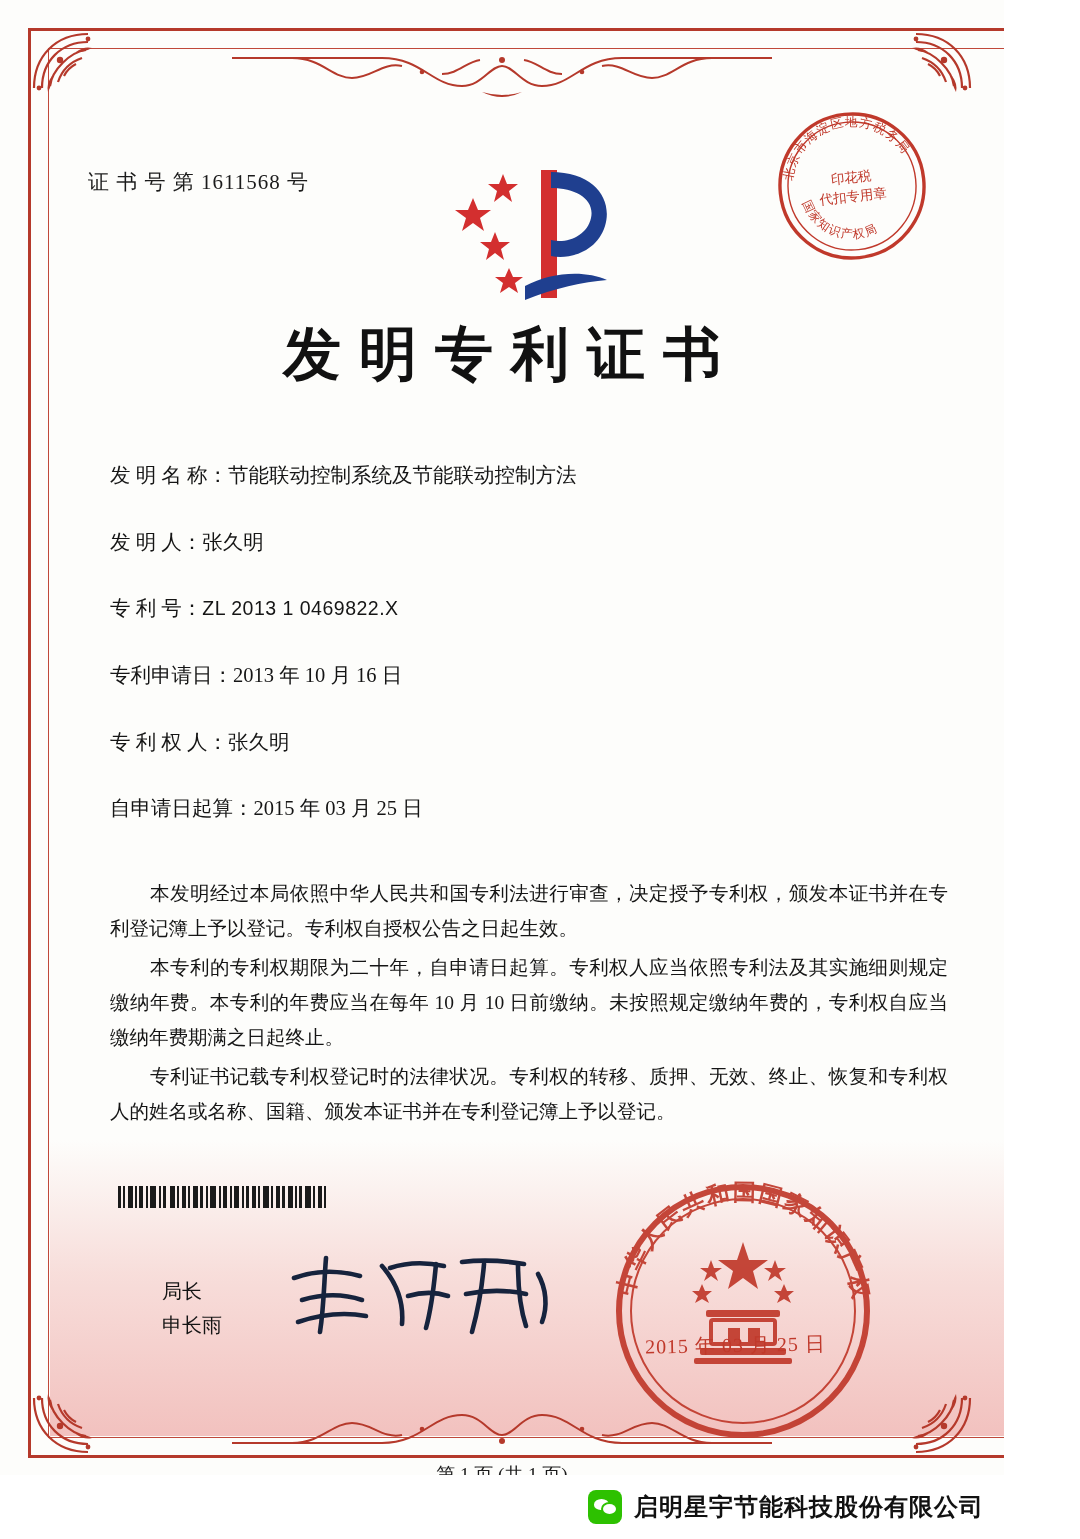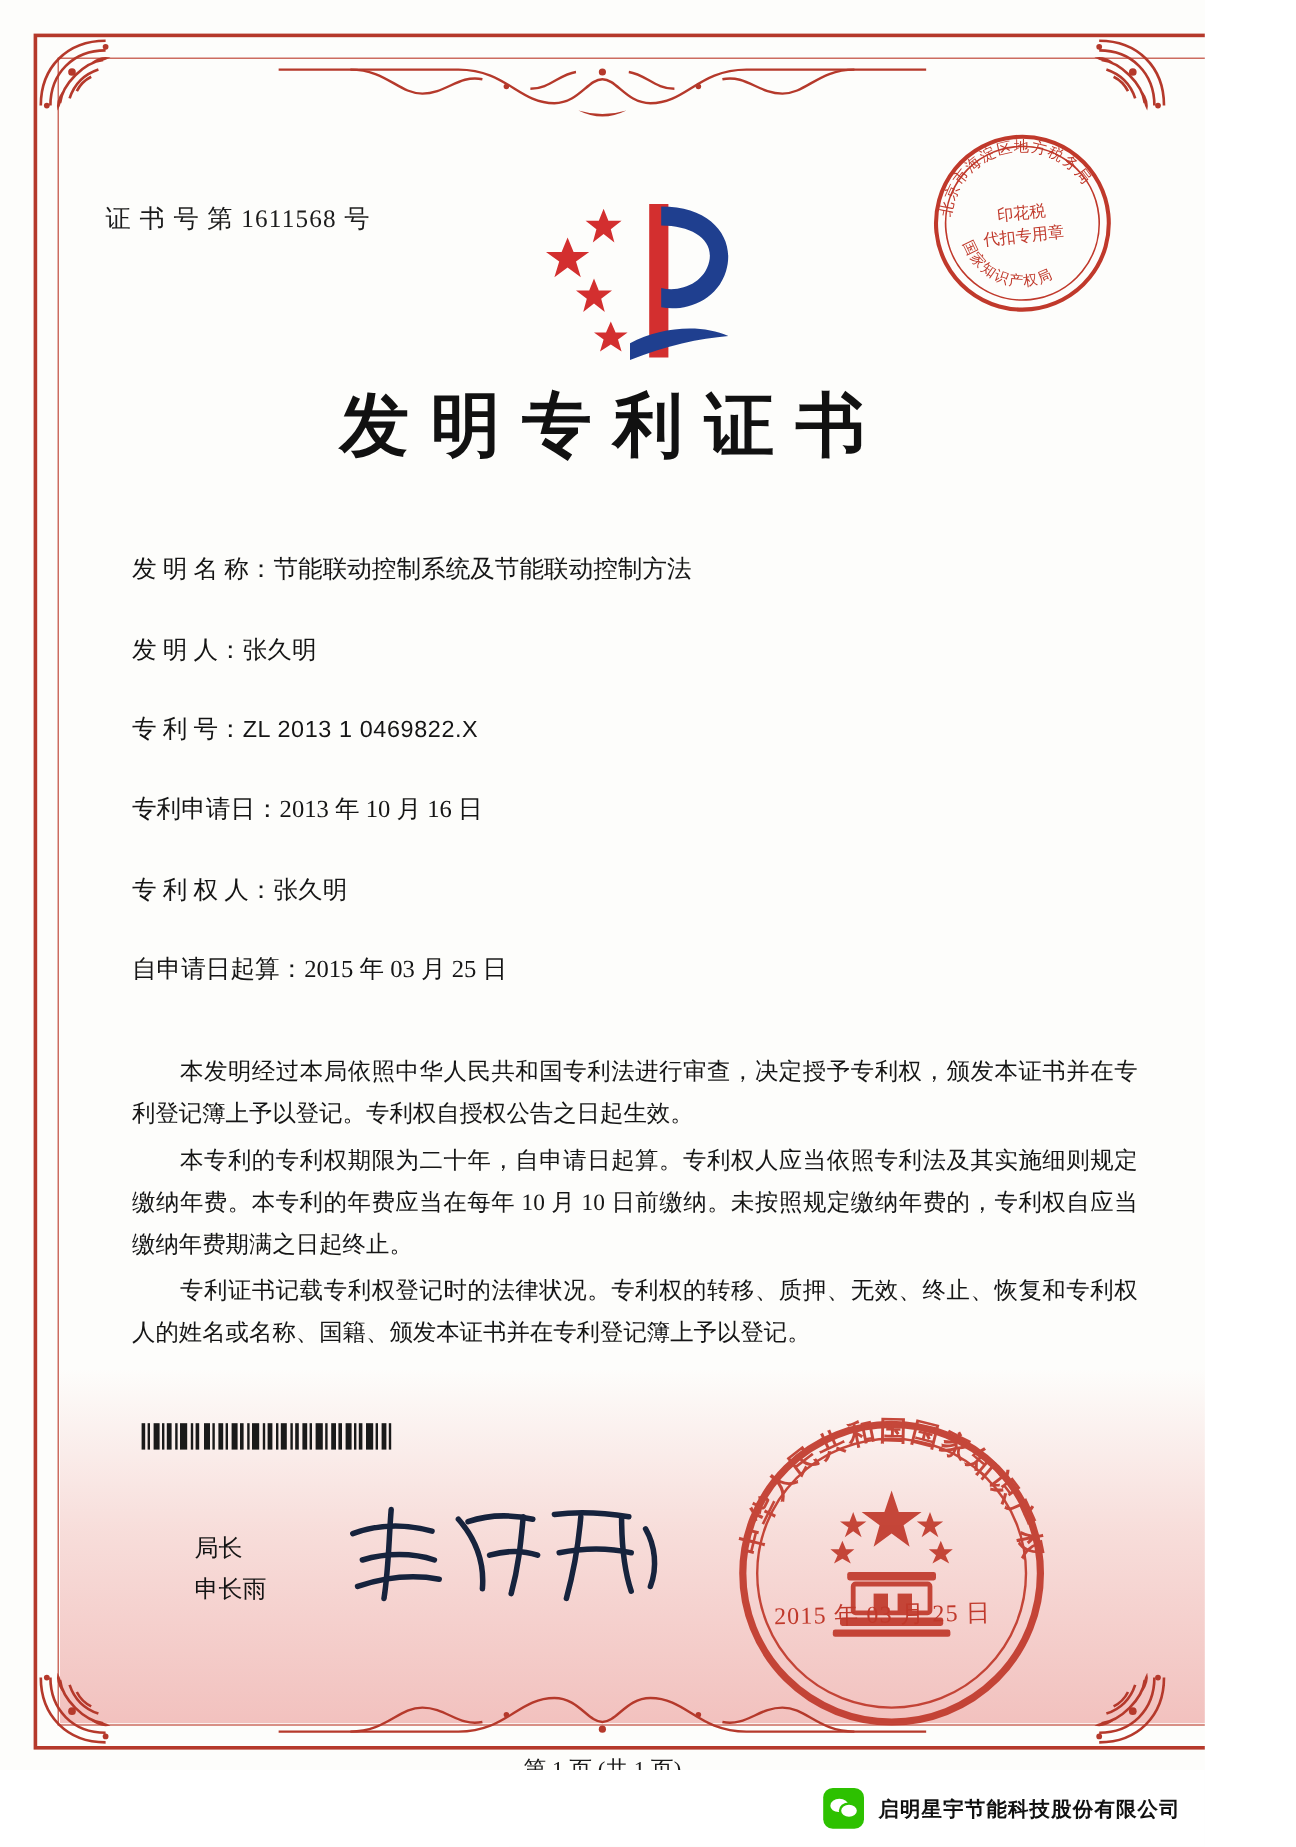--- a/index.html
+++ b/index.html
@@ -223,21 +223,21 @@
   .wechat-icon::after {
     content: "";
     position: absolute;
     left: 15px; top: 14px;
     width: 13px; height: 10px;
     background: #fff;
     border-radius: 50%;
     box-shadow: 0 0 0 2px #2dc100;
   }
   .wechat-name {
-    font-size: 17px;
+    font-size: 24px;
     font-weight: bold;
     color: #111;
     letter-spacing: 1px;
     font-family: "Liberation Sans", sans-serif;
   }
 </style>
 </head>
 <body>
 
 <div id="page">

